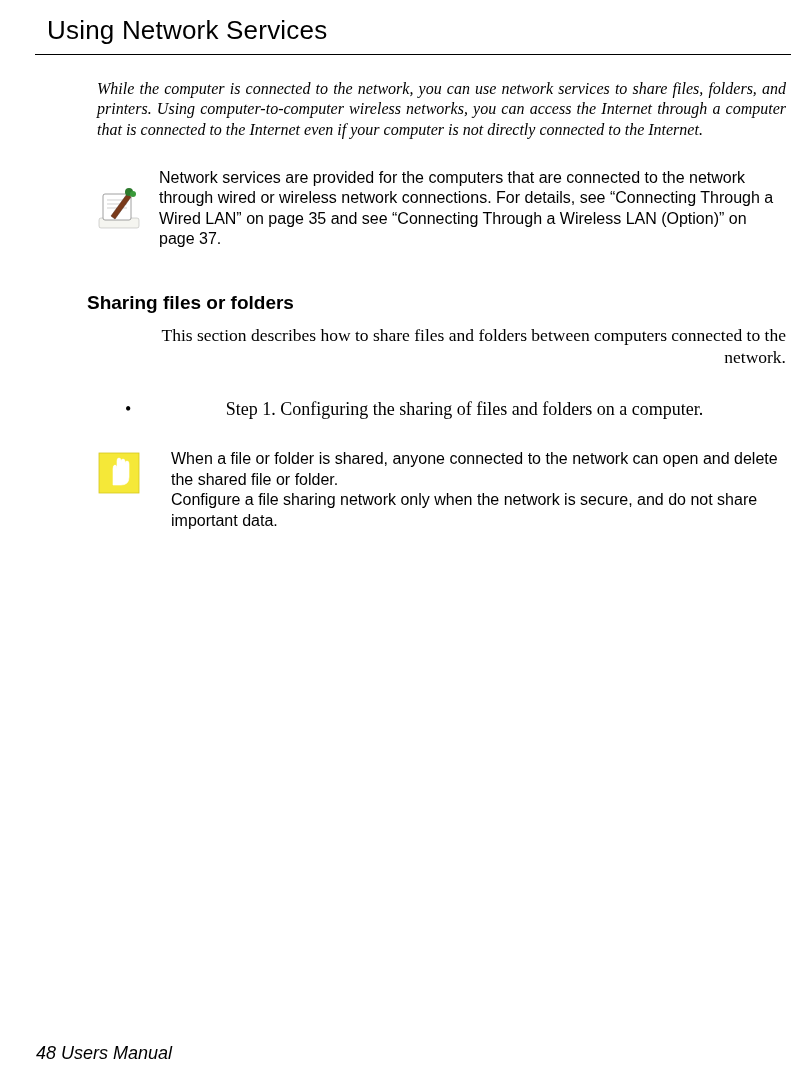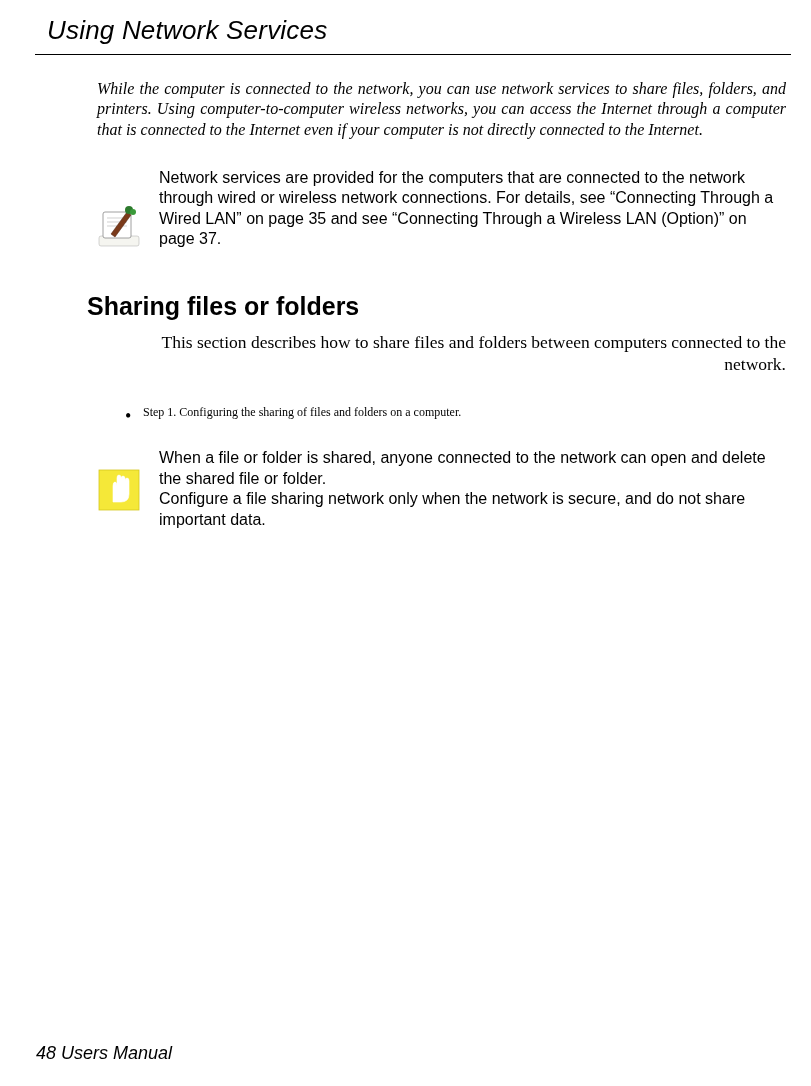--- a/index.html
+++ b/index.html
@@ -12,21 +12,20 @@
       position: relative;
       padding: 15px 25px 0 45px;
     }
     .main-title {
       font-family: Arial, Helvetica, sans-serif;
       font-size: 26px;
       font-weight: 400;
       margin-left: 2px;
       margin-bottom: 8px;
       letter-spacing: 0.2px;
-      font-style: italic;
     }
     .hr {
       border: none;
       border-top: 1px solid #000;
       margin-left: -10px;
       margin-right: -5px;
       margin-bottom: 24px;
     }
     .content {
       margin-left: 52px;
@@ -36,37 +35,37 @@
       font-size: 16px;
       line-height: 1.27;
       margin-bottom: 28px;
       text-align: justify;
       font-style: italic;
     }
     .note-block {
       display: flex;
       gap: 18px;
       margin-bottom: 42px;
-      align-items: flex-end;
+      align-items: center;
     }
     .note-icon {
       width: 44px;
       height: 44px;
       flex: 0 0 44px;
       margin-top: 2px;
     }
     .note-text {
       font-family: Arial, Helvetica, sans-serif;
       font-size: 16px;
       line-height: 1.28;
       flex: 1;
     }
     .sub-heading {
       font-family: Arial, Helvetica, sans-serif;
-      font-size: 25px;
+      font-size: 19px;
       font-weight: 700;
       margin-left: -10px;
       margin-bottom: 10px;
     }
     .sub-intro {
       font-size: 17.5px;
       line-height: 1.27;
       margin-bottom: 30px;
       text-align: right;
     }
@@ -74,37 +73,38 @@
       font-size: 17.5px;
       line-height: 1.27;
       margin-bottom: 14px;
     }
     .bullets {
       list-style: none;
       margin-left: 28px;
       margin-bottom: 28px;
     }
     .bullets li {
-      font-size: 12px;
+      font-size: 18px;
       line-height: 1.27;
       margin-bottom: 12px;
       position: relative;
       padding-left: 18px;
+      text-align: center;
     }
     .bullets li::before {
       content: "•";
       position: absolute;
       left: 0;
       top: 0;
       font-size: 18px;
     }
     .caution-block {
       display: flex;
-      gap: 18px;
-      align-items: center;
+      gap: 30px;
+      align-items: flex-start;
       margin-bottom: 64px;
     }
     .caution-icon {
       width: 44px;
       height: 44px;
       flex: 0 0 44px;
       margin-top: 2px;
     }
     .caution-text {
       font-family: Arial, Helvetica, sans-serif;

